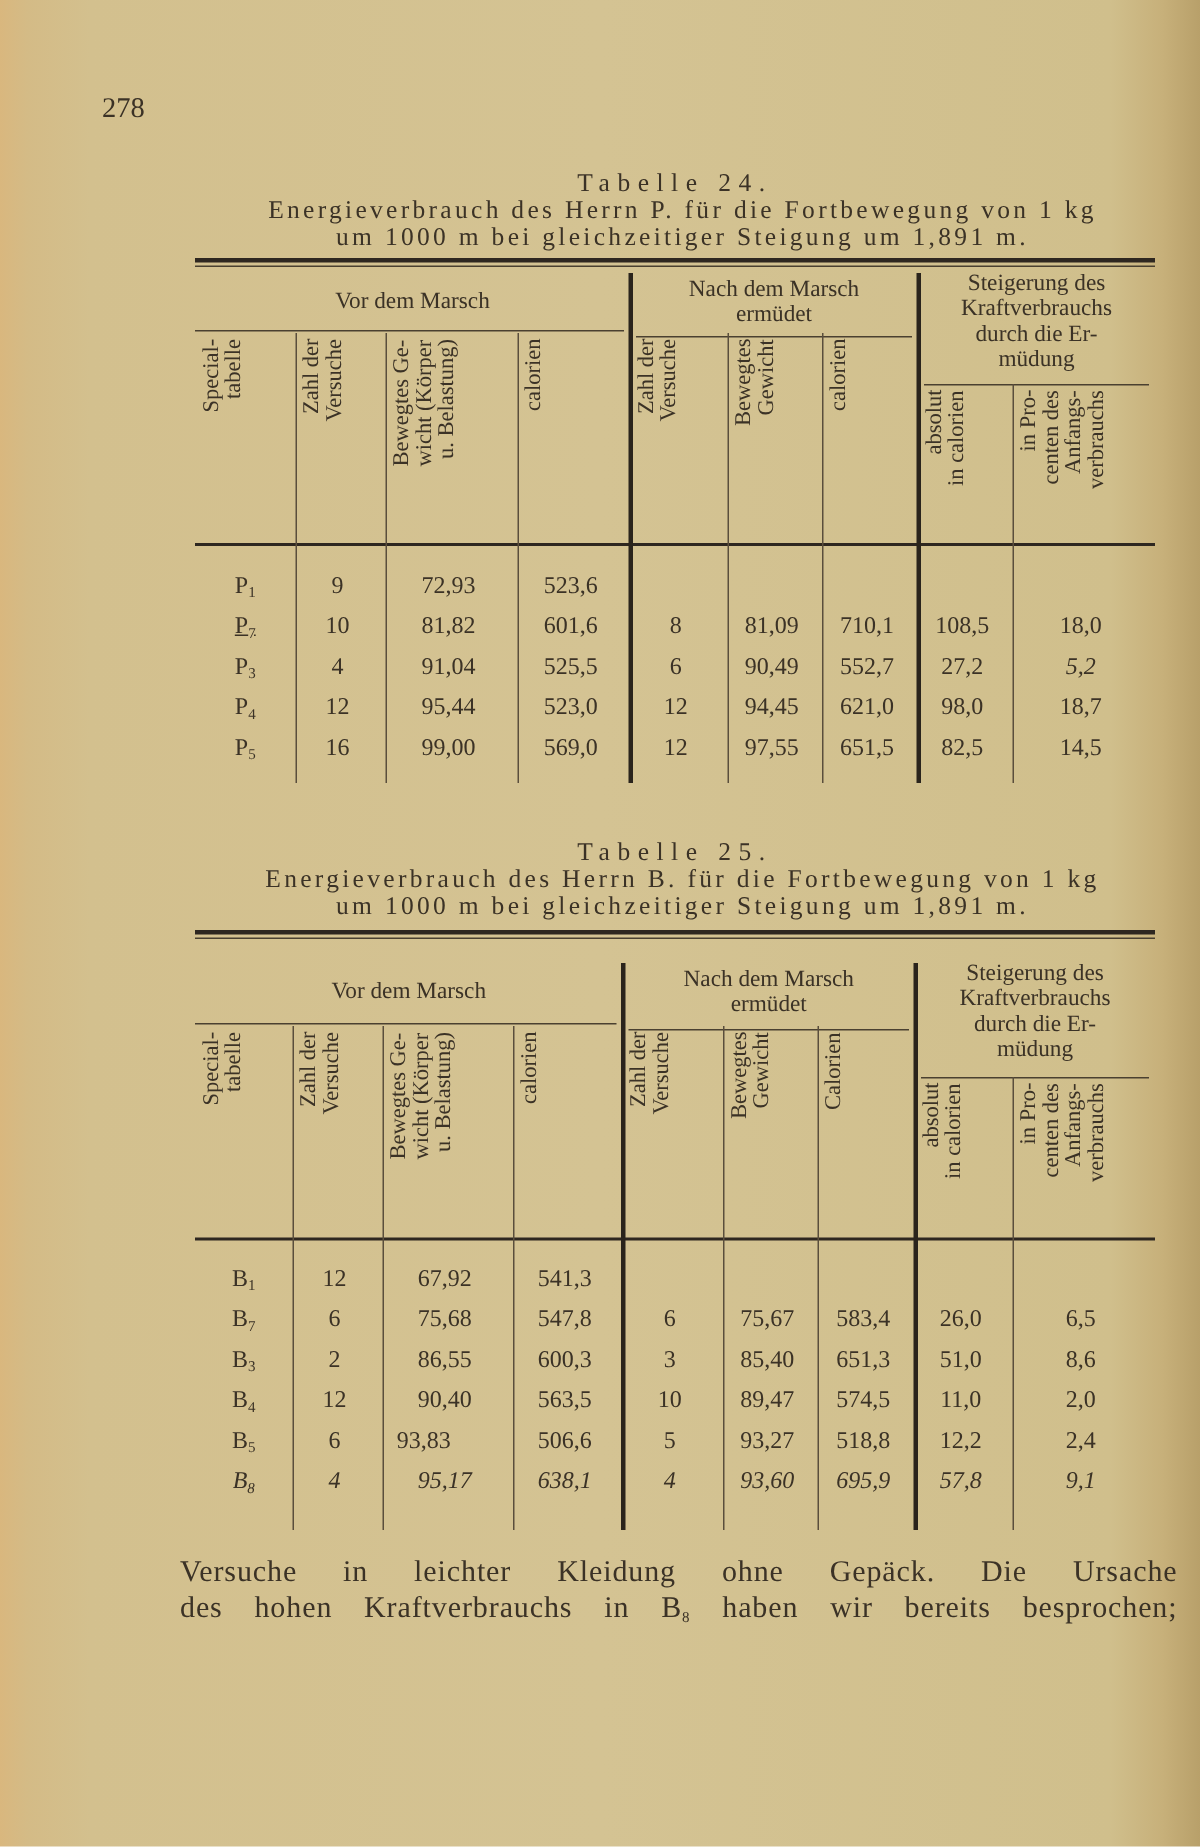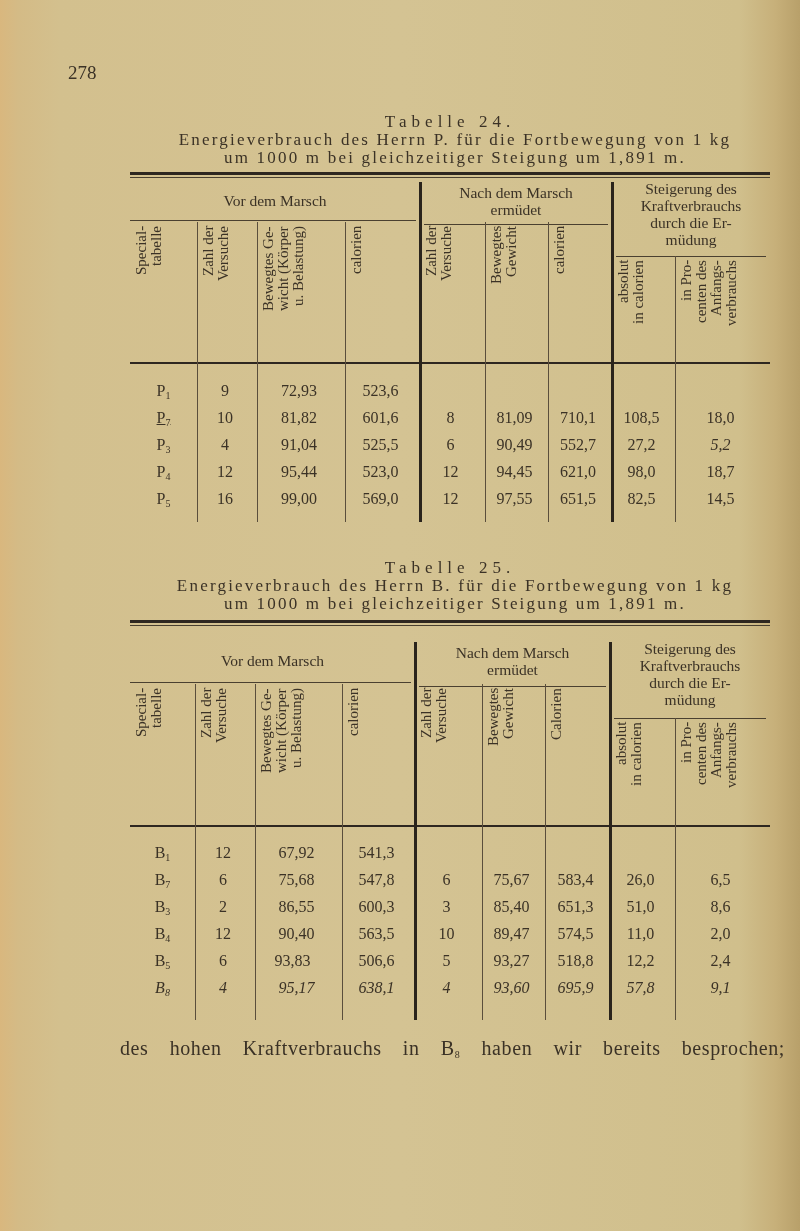--- a/index.html
+++ b/index.html
@@ -220,21 +220,21 @@
       <div class="cell" style="left:212px;top:0;width:69px;">563,5</div>
       <div class="cell" style="left:285px;top:0;width:63px;">10</div>
       <div class="cell" style="left:352px;top:0;width:59px;">89,47</div>
       <div class="cell" style="left:415px;top:0;width:61px;">574,5</div>
       <div class="cell" style="left:480px;top:0;width:61px;">11,0</div>
       <div class="cell" style="left:545px;top:0;width:91px;">2,0</div>
     </div>
     <div class="abs" style="left:0;top:332px;width:640px;height:27px;">
       <div class="cell" style="left:0px;top:0;width:65px;"><span>B</span><sub>5</sub></div>
       <div class="cell" style="left:65px;top:0;width:56px;">6</div>
-      <div class="cell" style="left:121px;top:0;width:83px;">93,83</div>
+      <div class="cell" style="left:111px;top:0;width:83px;">93,83</div>
       <div class="cell" style="left:212px;top:0;width:69px;">506,6</div>
       <div class="cell" style="left:285px;top:0;width:63px;">5</div>
       <div class="cell" style="left:352px;top:0;width:59px;">93,27</div>
       <div class="cell" style="left:415px;top:0;width:61px;">518,8</div>
       <div class="cell" style="left:480px;top:0;width:61px;">12,2</div>
       <div class="cell" style="left:545px;top:0;width:91px;">2,4</div>
     </div>
     <div class="abs" style="left:0;top:359px;width:640px;height:27px;font-style:italic;">
       <div class="cell" style="left:0px;top:0;width:65px;"><span>B</span><sub>8</sub></div>
       <div class="cell" style="left:65px;top:0;width:56px;">4</div>
@@ -242,14 +242,15 @@
       <div class="cell" style="left:212px;top:0;width:69px;">638,1</div>
       <div class="cell" style="left:285px;top:0;width:63px;">4</div>
       <div class="cell" style="left:352px;top:0;width:59px;">93,60</div>
       <div class="cell" style="left:415px;top:0;width:61px;">695,9</div>
       <div class="cell" style="left:480px;top:0;width:61px;">57,8</div>
       <div class="cell" style="left:545px;top:0;width:91px;">9,1</div>
     </div>
   </div>
 
 <div class="abs para" style="top:1036px;">
+  <p style="text-align-last:justify;">Versuche in leichter Kleidung ohne Gepäck. Die Ursache</p>
   <p style="text-align-last:justify;"><span>des hohen Kraftverbrauchs in B</span><sub>8</sub><span> haben wir bereits besprochen;</span></p>
 </div>
 
 </body></html>

